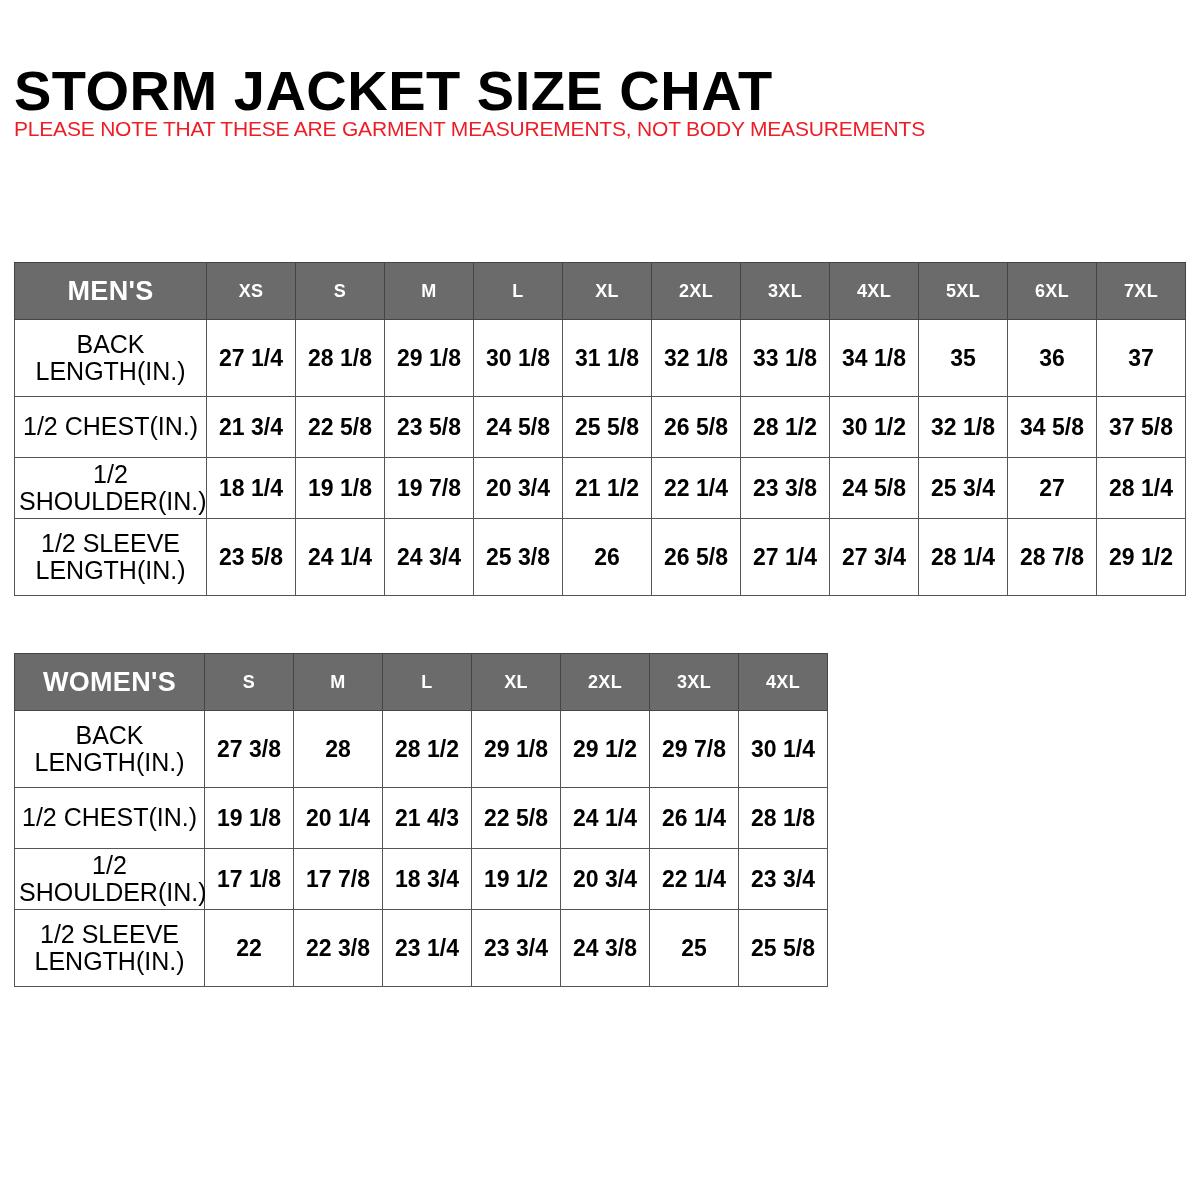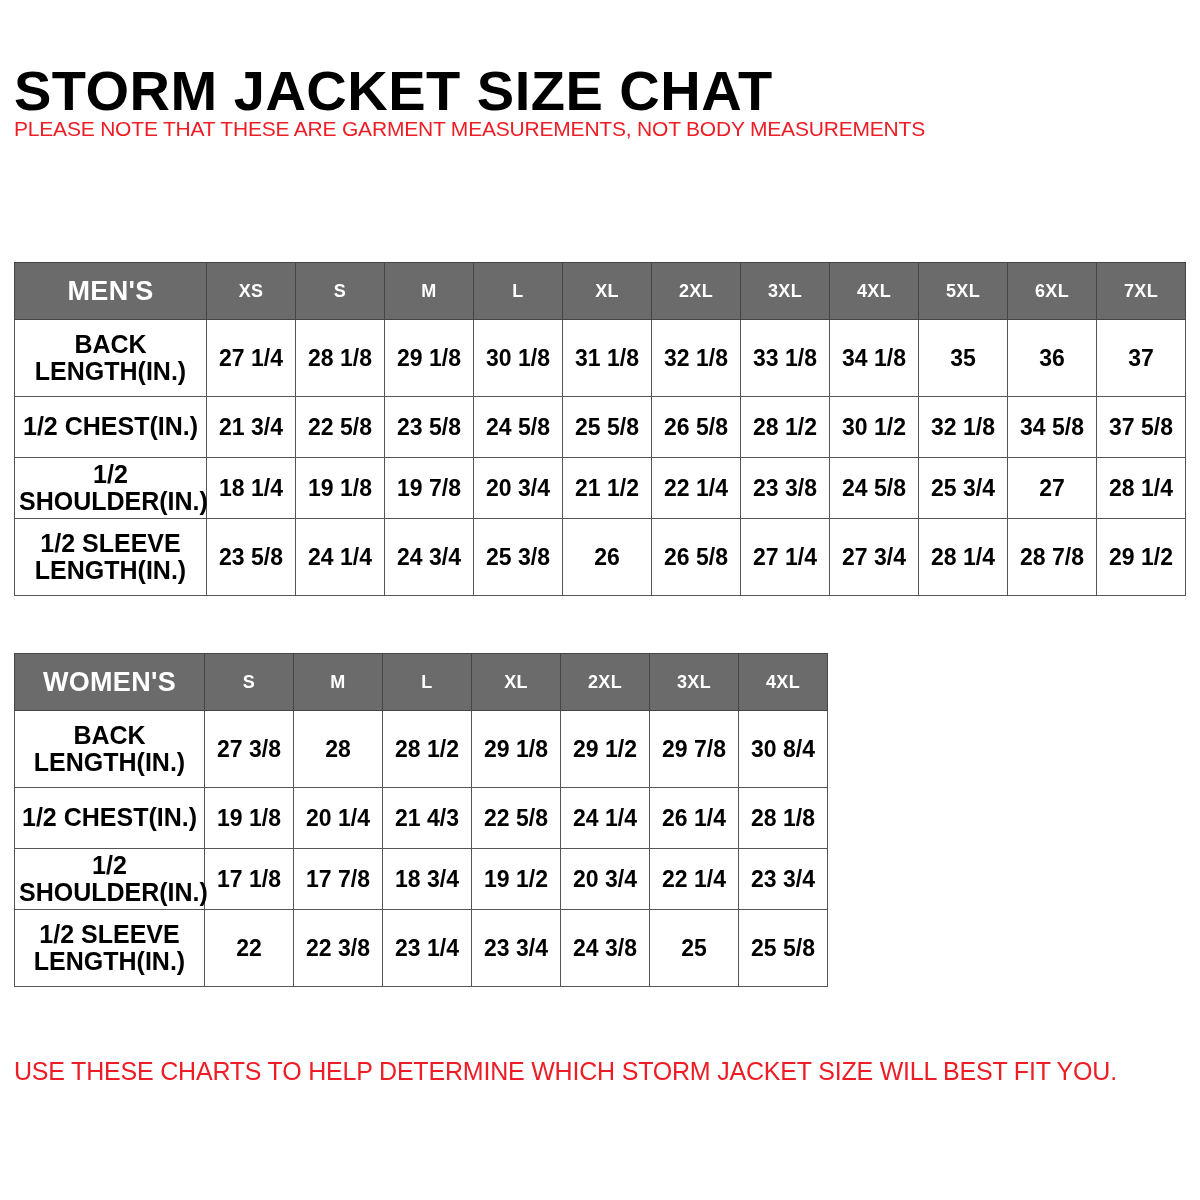--- a/index.html
+++ b/index.html
@@ -77,21 +77,21 @@
     margin-left: 12px;
   }
 
   .size-table tbody td {
     height: 56px;
     font-size: 23px;
     color: #000;
   }
   .size-table tbody td.rowlabel {
     font-size: 25px;
-    font-weight: 700;
+    font-weight: 400;
     line-height: 1.1;
     padding: 2px 4px;
   }
   .size-table tbody tr.tall td {
     height: 72px;
   }
 
   
   #men-table { left: 14px; top: 262px; width: 1172px; }
   #men-table col.lbl { width: 192px; }
@@ -250,21 +250,21 @@
         <td class="rowlabel">
           <div>BACK</div>
           <div>LENGTH(IN.)</div>
         </td>
         <td>27 3/8</td>
         <td>28</td>
         <td>28 1/2</td>
         <td>29 1/8</td>
         <td>29 1/2</td>
         <td>29 7/8</td>
-        <td>30 8/4</td>
+        <td>30 1/4</td>
       </tr>
       <tr>
         <td class="rowlabel">1/2 CHEST(IN.)</td>
         <td>19 1/8</td>
         <td>20 1/4</td>
         <td>21 4/3</td>
         <td>22 5/8</td>
         <td>24 1/4</td>
         <td>26 1/4</td>
         <td>28 1/8</td>
@@ -288,15 +288,14 @@
         <td>22 3/8</td>
         <td>23 1/4</td>
         <td>23 3/4</td>
         <td>24 3/8</td>
         <td>25</td>
         <td>25 5/8</td>
       </tr>
     </tbody>
   </table>
 
-  <div class="note-bottom">USE THESE CHARTS TO HELP DETERMINE WHICH STORM JACKET  SIZE WILL BEST FIT YOU.</div>
 
 </div>
 
 </body></html>

